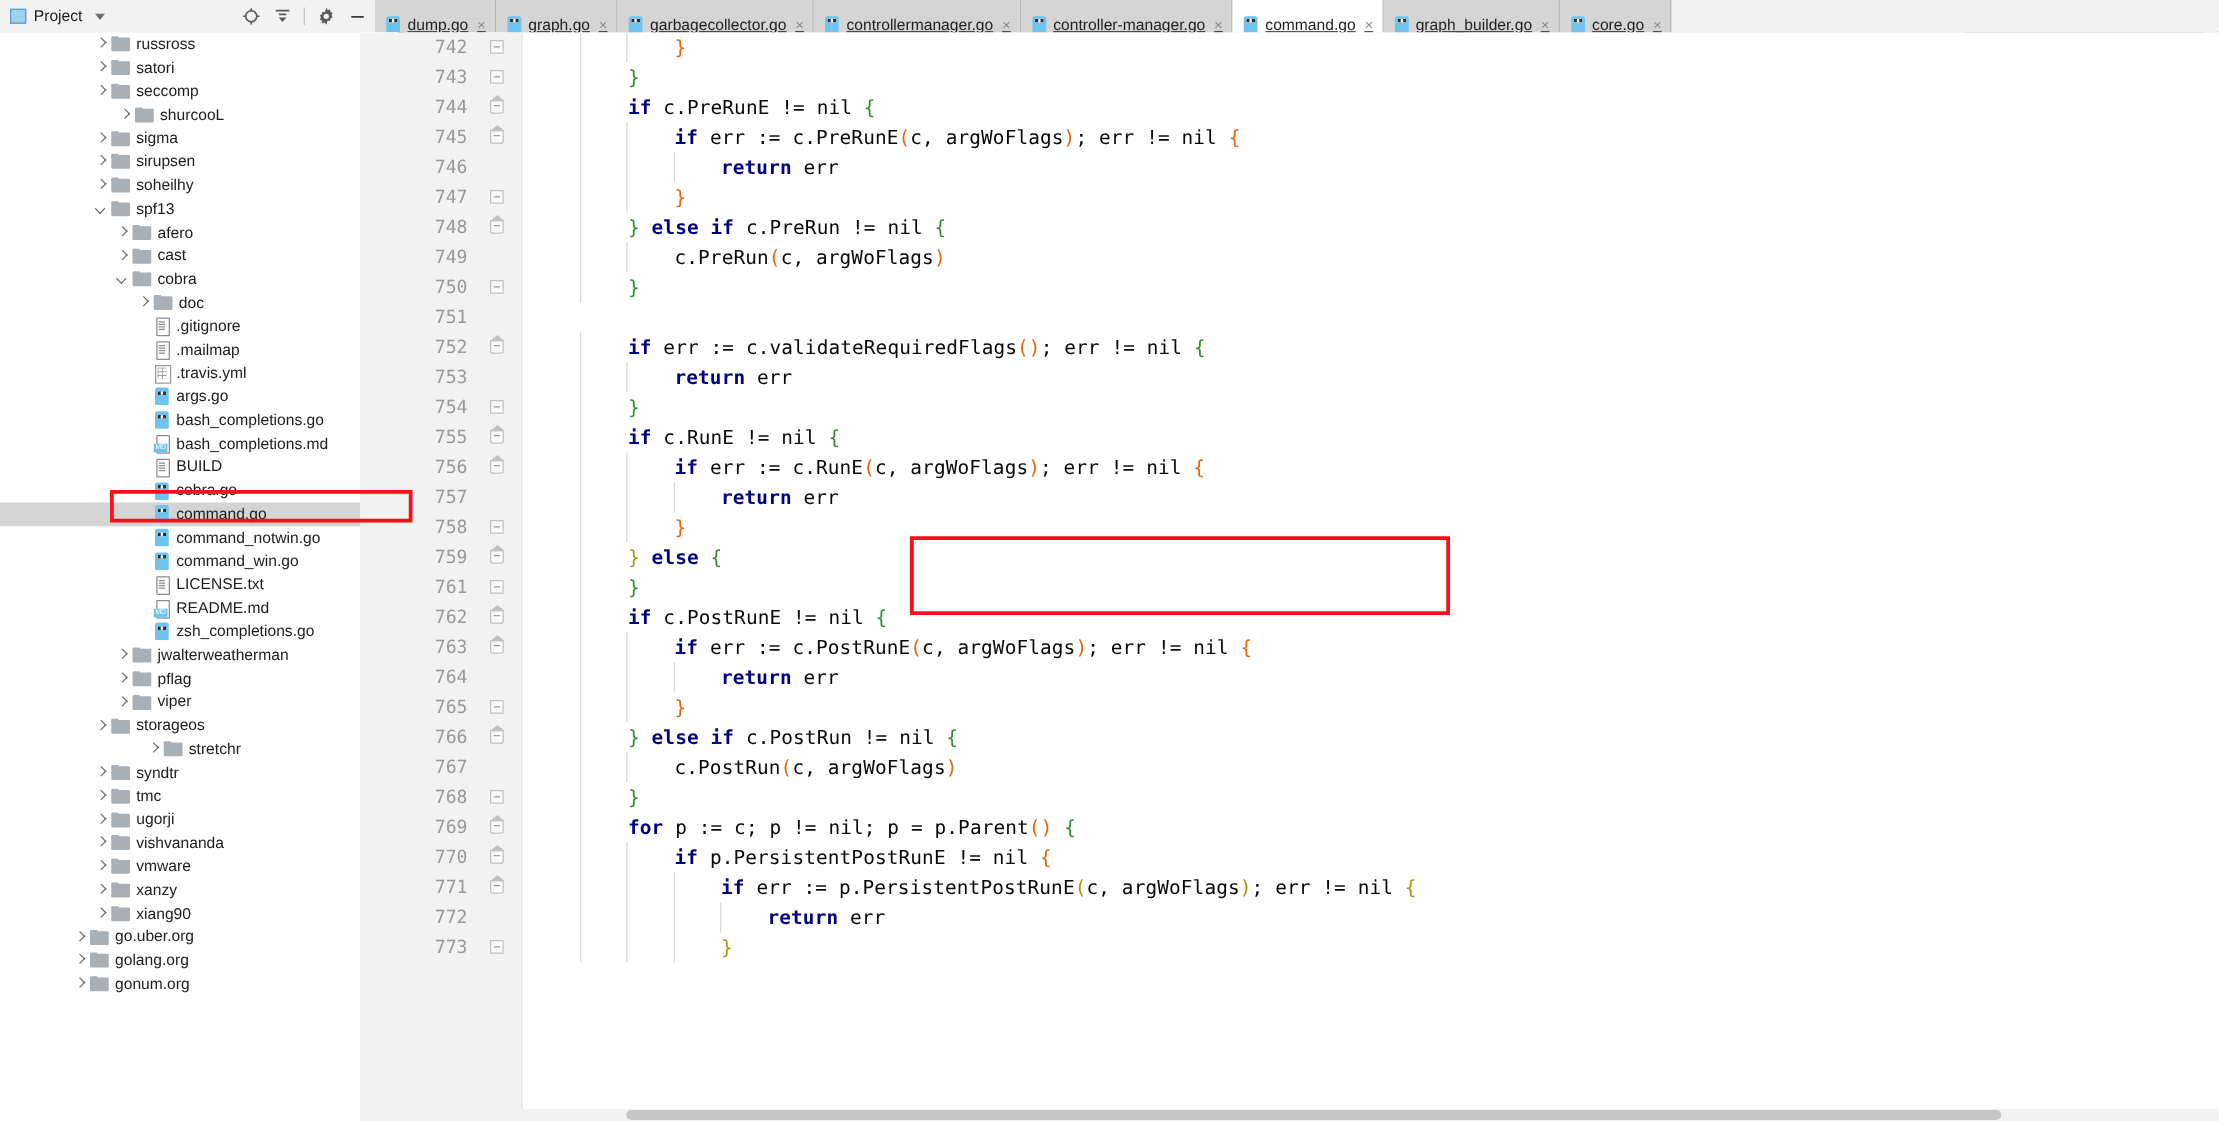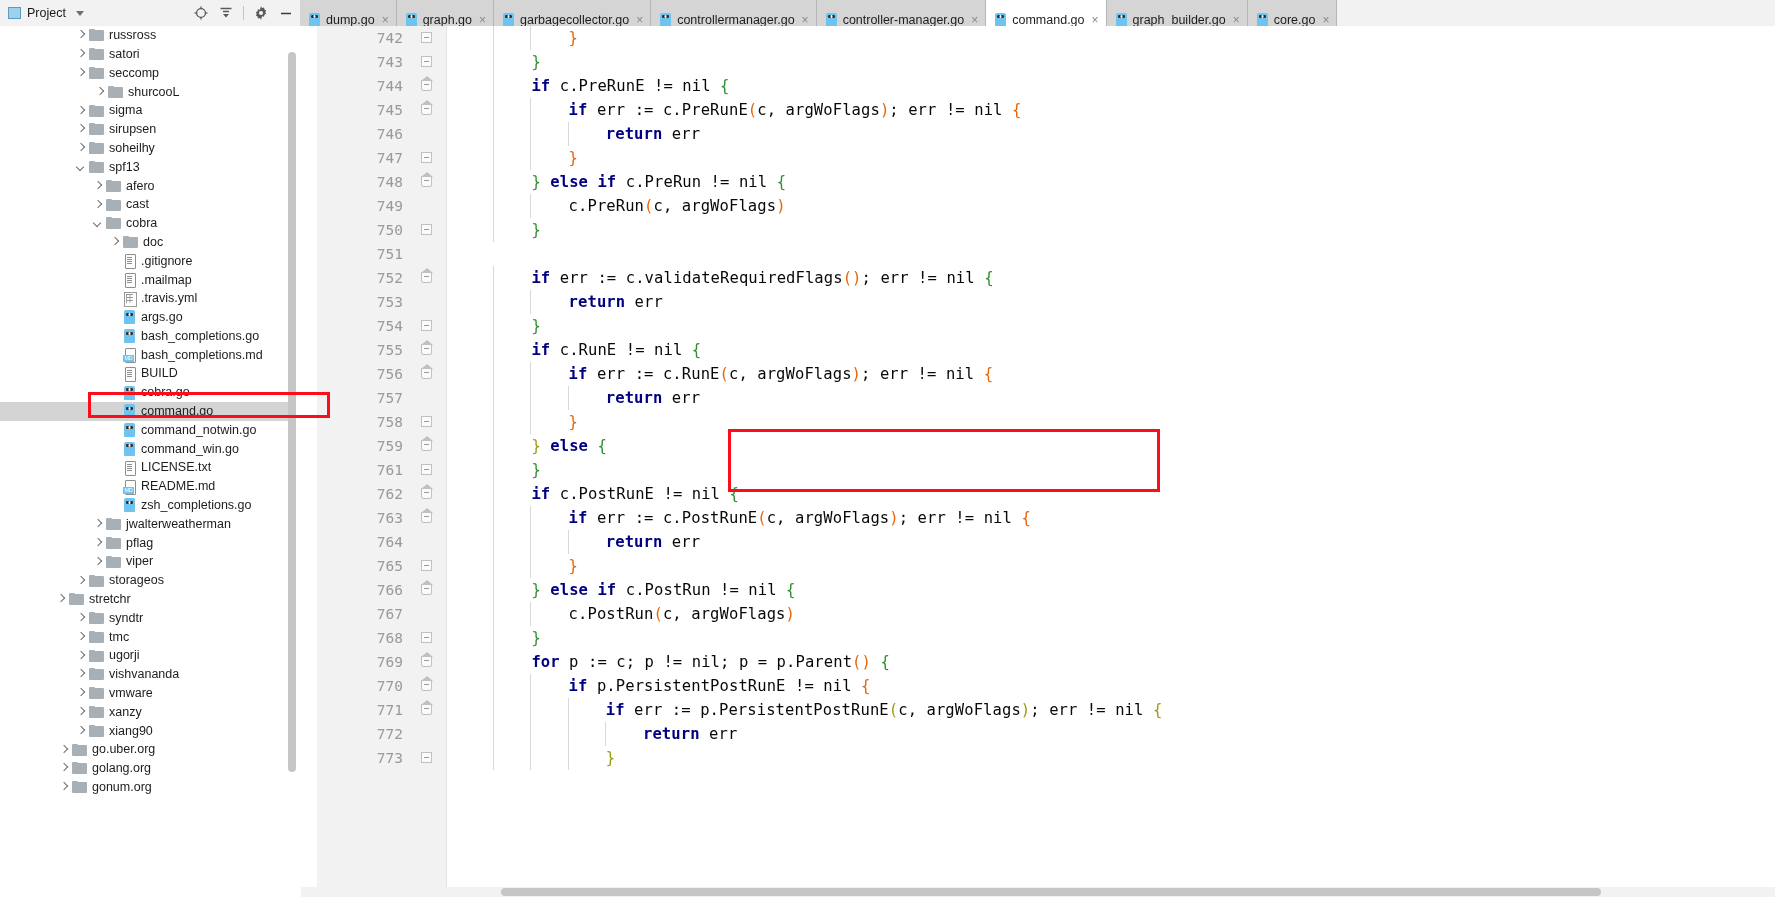--- a/index.html
+++ b/index.html
@@ -62,20 +62,21 @@
   .tab {
     display: flex; align-items: center; gap: 5px;
     padding: 0 7px 0 8px;
     height: 39px;
     font-size: 12.5px;
     color: #1d1d1d;
     background: #d5d5d5;
     border-right: 1px solid #b6b6b6;
     white-space: nowrap;
     position: relative;
+    text-decoration: underline;
   }
   .tab.active { background: #ffffff; }
   .tab .tab-close {
     font-size: 12px; color: #8a8a8a; margin-left: 2px;
     line-height: 1;
   }
   .go-icon {
     width: 13px; height: 14px; flex: 0 0 13px;
     position: relative; display: inline-block;
   }
@@ -178,21 +179,21 @@
     content: "MD"; position: absolute; left: 0px; top: 7px;
     width: 11px; height: 7px; background: #6fc3ef;
     color: #ffffff; font-size: 5.5px; line-height: 7px;
     text-align: center; font-family: "Liberation Sans", sans-serif;
     letter-spacing: -0.2px;
   }
   .node-label { line-height: 1; }
 
   
   #editor {
-    position: absolute; top: 26px; left: 317px;
+    position: absolute; top: 26px; left: 288px;
     width: 1284px; height: 871px;
     background: #ffffff; overflow: hidden;
     font-family: "DejaVu Sans Mono", "Liberation Mono", monospace;
   }
   #gutter-bg {
     position: absolute; top: 0; left: 0; width: 100px; height: 871px;
     background: #f2f2f2;
   }
   #gutter-fold {
     position: absolute; top: 0; left: 100px; width: 30px; height: 871px;
@@ -518,21 +519,21 @@
         <div class="node" style="padding-left: 92px;">
           <span class="twisty right"></span>
           <span class="folder-icon"></span>
           <span class="node-label">viper</span>
         </div>
         <div class="node" style="padding-left: 75px;">
           <span class="twisty right"></span>
           <span class="folder-icon"></span>
           <span class="node-label">storageos</span>
         </div>
-        <div class="node" style="padding-left: 55px;">
+        <div class="node" style="padding-left: 117px;">
           <span class="twisty right"></span>
           <span class="folder-icon"></span>
           <span class="node-label">stretchr</span>
         </div>
         <div class="node" style="padding-left: 75px;">
           <span class="twisty right"></span>
           <span class="folder-icon"></span>
           <span class="node-label">syndtr</span>
         </div>
         <div class="node" style="padding-left: 75px;">

